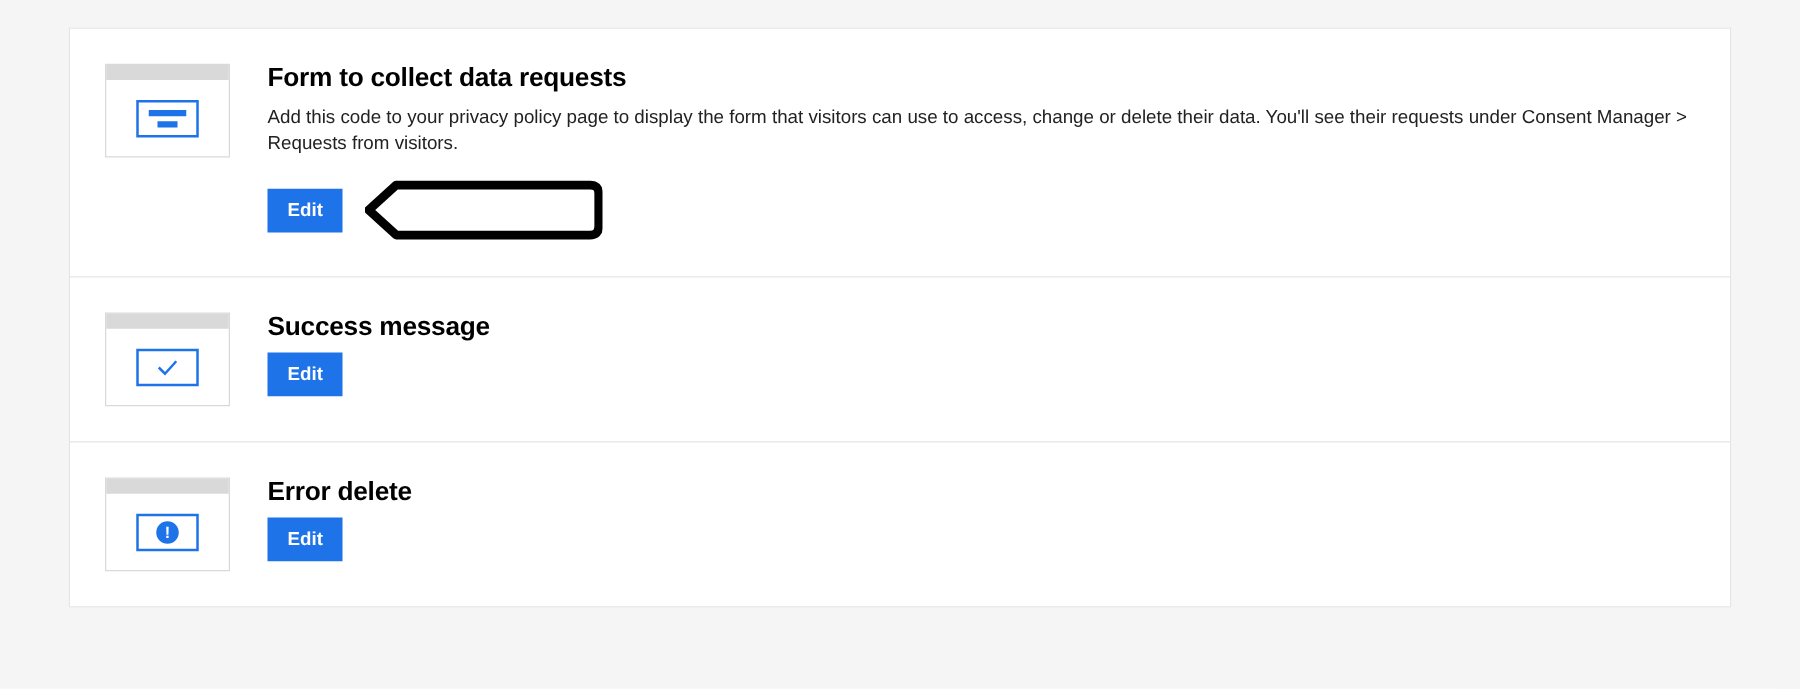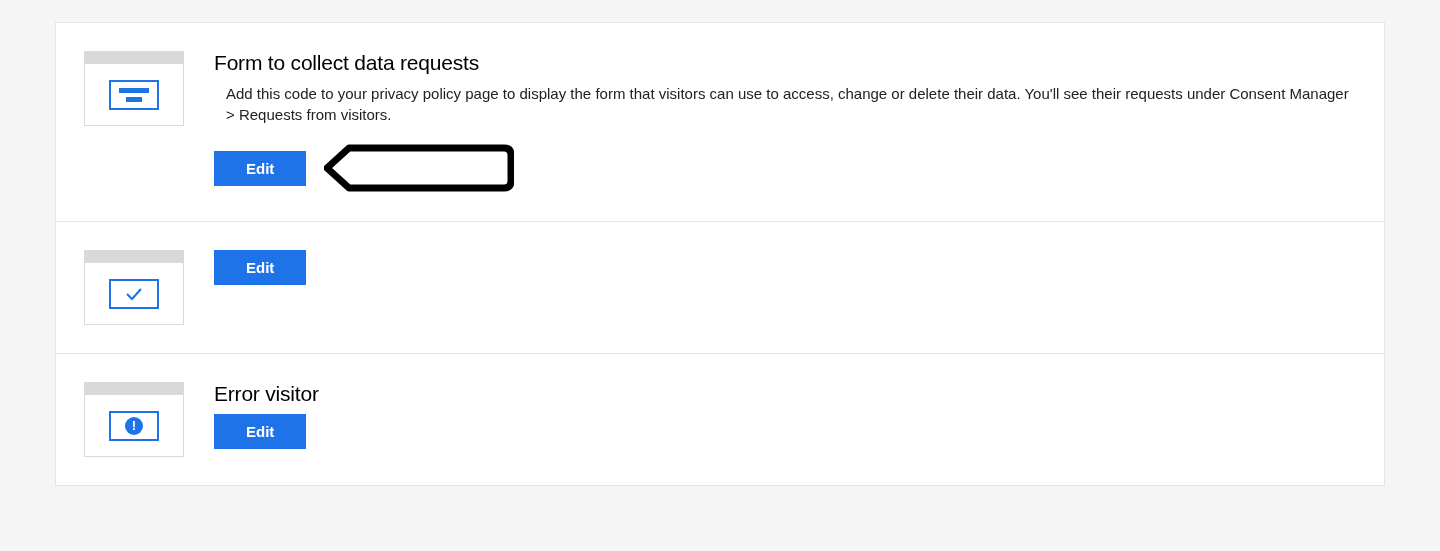--- a/index.html
+++ b/index.html
@@ -86,41 +86,40 @@
       color: #fff;
       display: flex;
       align-items: center;
       justify-content: center;
       font-weight: bold;
       font-size: 13px;
     }
     .content { flex: 1; }
     .title {
       font-size: 21px;
-      font-weight: 400;
+      font-weight: 700;
       margin-bottom: 8px;
       letter-spacing: -0.2px;
     }
     .desc {
       font-size: 15px;
       color: #222;
       margin-bottom: 18px;
       line-height: 1.4;
-      margin-left: 12px;
     }
     .actions {
       display: flex;
       align-items: center;
       gap: 18px;
     }
     .edit-btn {
       background: #1e73e8;
       color: #fff;
       border: none;
-      padding: 9px 32px;
+      padding: 9px 16px;
       font-size: 15px;
       font-weight: 600;
       cursor: pointer;
       font-family: inherit;
     }
     .annotation {
       width: 190px;
       height: 50px;
       position: relative;
     }
@@ -163,36 +162,37 @@
       <div class="thumb-header"></div>
       <div class="thumb-body">
         <div class="thumb-check">
           <svg width="18" height="14" viewBox="0 0 18 14">
             <path d="M2 7 L7 12 L16 2" fill="none" stroke="#1e73e8" stroke-width="2"></path>
           </svg>
         </div>
       </div>
     </div>
     <div class="content">
+      <h2 class="title">Success message</h2>
       <div class="actions">
         <button class="edit-btn">Edit</button>
       </div>
     </div>
   </div>
 
   <div class="section">
     <div class="thumb">
       <div class="thumb-header"></div>
       <div class="thumb-body">
         <div class="thumb-error">
           <div class="thumb-error-circle">!</div>
         </div>
       </div>
     </div>
     <div class="content">
-      <h2 class="title">Error visitor</h2>
+      <h2 class="title">Error delete</h2>
       <div class="actions">
         <button class="edit-btn">Edit</button>
       </div>
     </div>
   </div>
 
 </div>
 
 </body></html>

